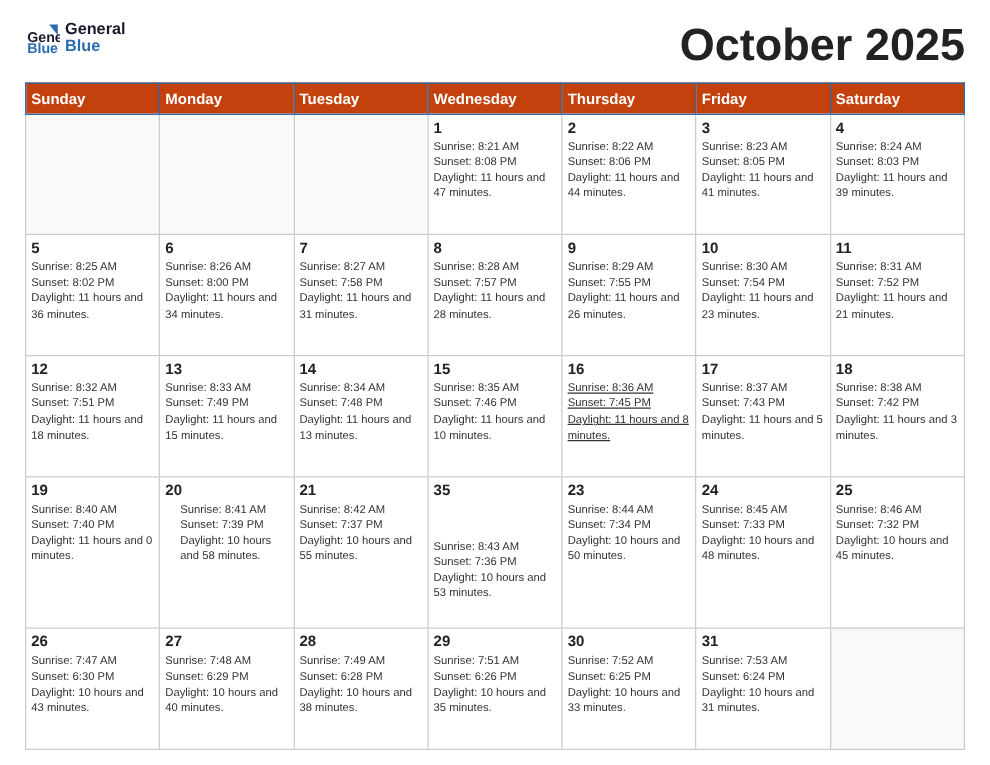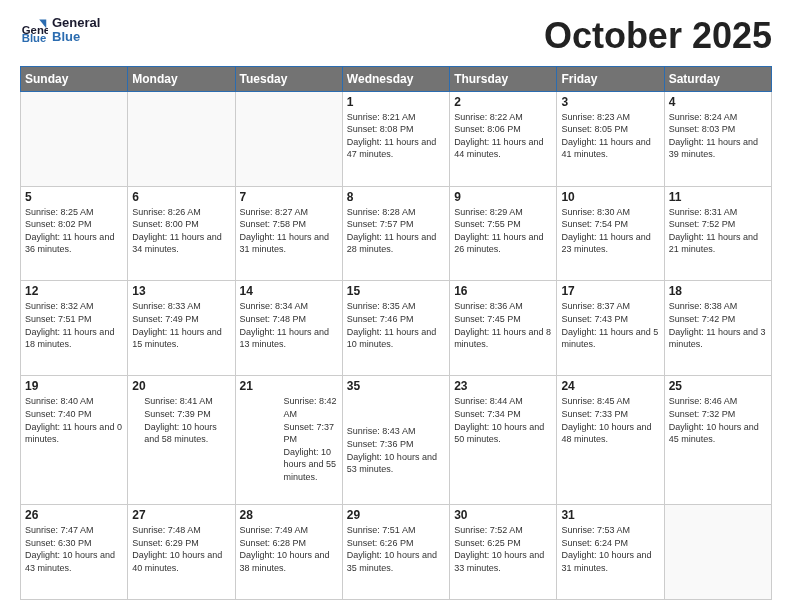--- a/index.html
+++ b/index.html
@@ -46,21 +46,21 @@
       color: #444;
     }
     .calendar {
       flex: 1;
       border: 1px solid #ccc;
       border-collapse: collapse;
       width: 100%;
       table-layout: fixed;
     }
     .calendar th {
-      background: #737373;
+      background: #c2410c;
       color: #fff;
       font-size: 12px;
       font-weight: bold;
       padding: 5px 4px;
       text-align: left;
       border: 1px solid #2b6cb0;
     }
     .calendar td {
       border: 1px solid #ccc;
       vertical-align: top;
@@ -212,21 +212,21 @@
 Daylight: 11 hours and 13 minutes.</div>
           </td>
           <td>
             <span class="day-number">15</span>
             <div class="day-info" style="white-space: pre-line;">Sunrise: 8:35 AM
 Sunset: 7:46 PM
 Daylight: 11 hours and 10 minutes.</div>
           </td>
           <td>
             <span class="day-number">16</span>
-            <div class="day-info" style="white-space: pre-line;">Sunrise: 8:36 AM
+            <div class="day-info" style="white-space: pre-line; text-decoration: underline;">Sunrise: 8:36 AM
 Sunset: 7:45 PM
 Daylight: 11 hours and 8 minutes.</div>
           </td>
           <td>
             <span class="day-number">17</span>
             <div class="day-info" style="white-space: pre-line;">Sunrise: 8:37 AM
 Sunset: 7:43 PM
 Daylight: 11 hours and 5 minutes.</div>
           </td>
           <td>
@@ -244,21 +244,21 @@
 Daylight: 11 hours and 0 minutes.</div>
           </td>
           <td>
             <span class="day-number">20</span>
             <div class="day-info" style="white-space: pre-line; margin-left: 12px;">Sunrise: 8:41 AM
 Sunset: 7:39 PM
 Daylight: 10 hours and 58 minutes.</div>
           </td>
           <td>
             <span class="day-number">21</span>
-            <div class="day-info" style="white-space: pre-line; margin-left: 44px;">Sunrise: 8:42 AM
+            <div class="day-info" style="white-space: pre-line;">Sunrise: 8:42 AM
 Sunset: 7:37 PM
 Daylight: 10 hours and 55 minutes.</div>
           </td>
           <td>
             <span class="day-number">35</span>
             <div class="day-info" style="white-space: pre-line; margin-top: 32px;">Sunrise: 8:43 AM
 Sunset: 7:36 PM
 Daylight: 10 hours and 53 minutes.</div>
           </td>
           <td>

